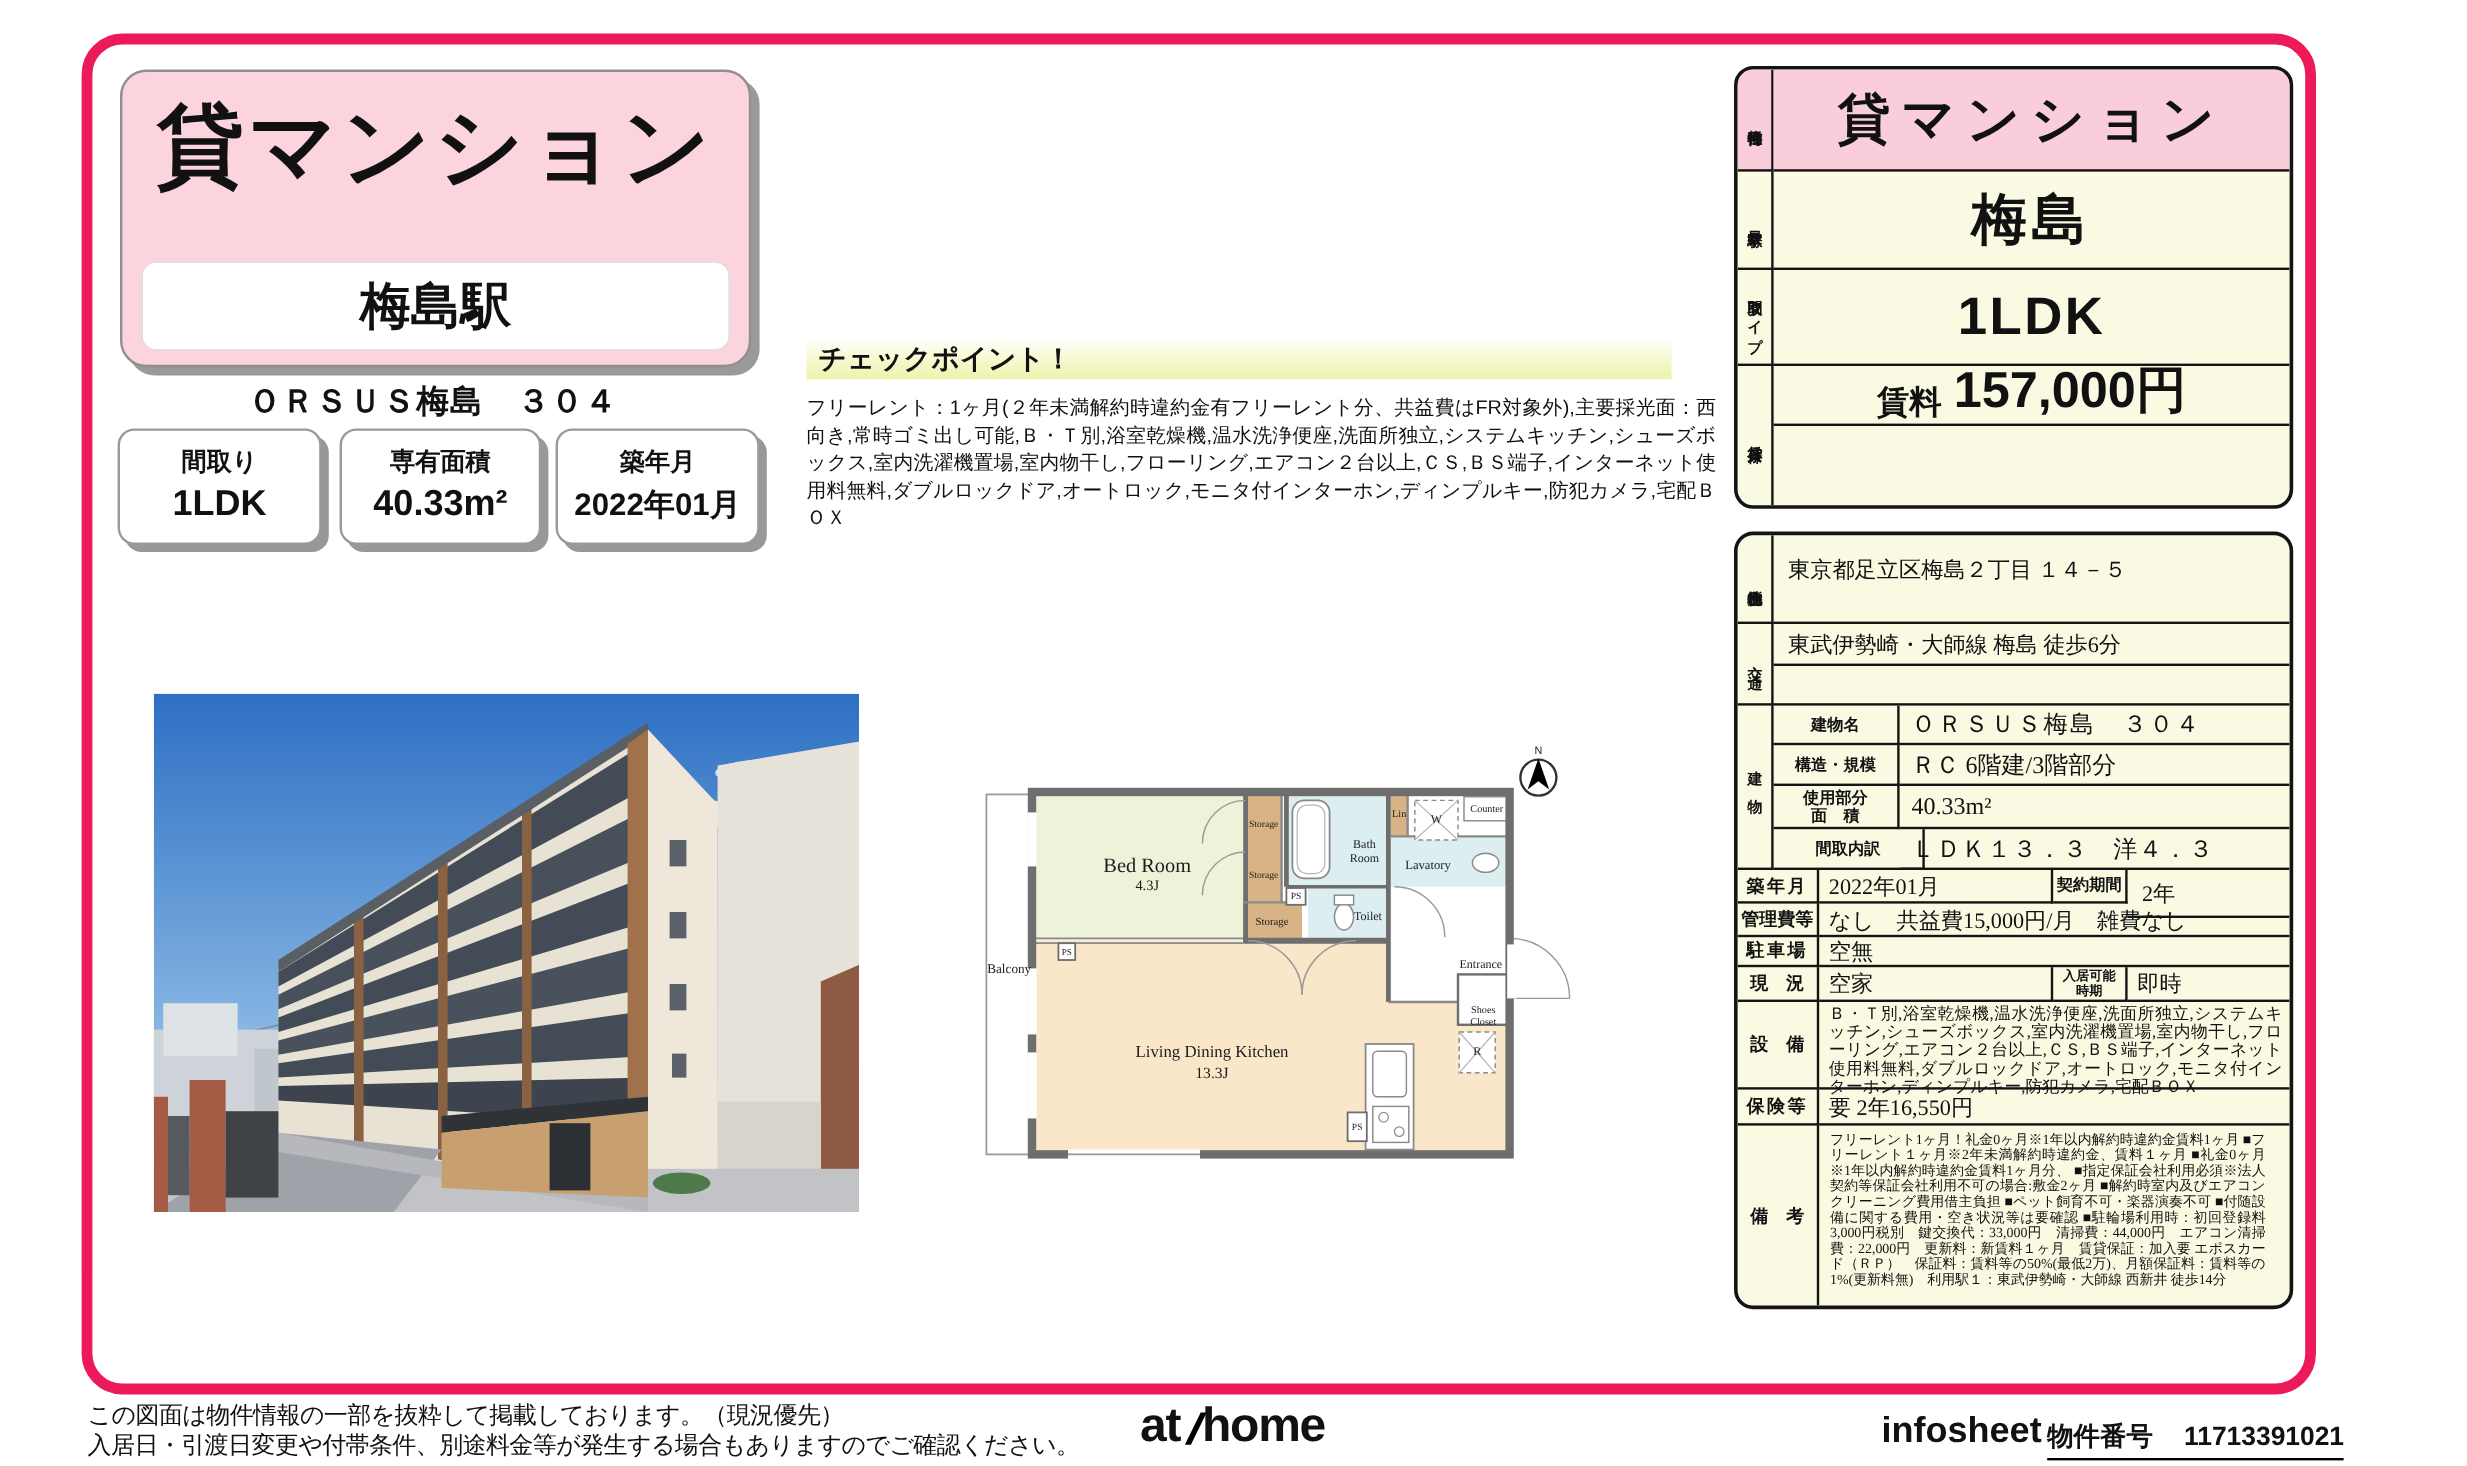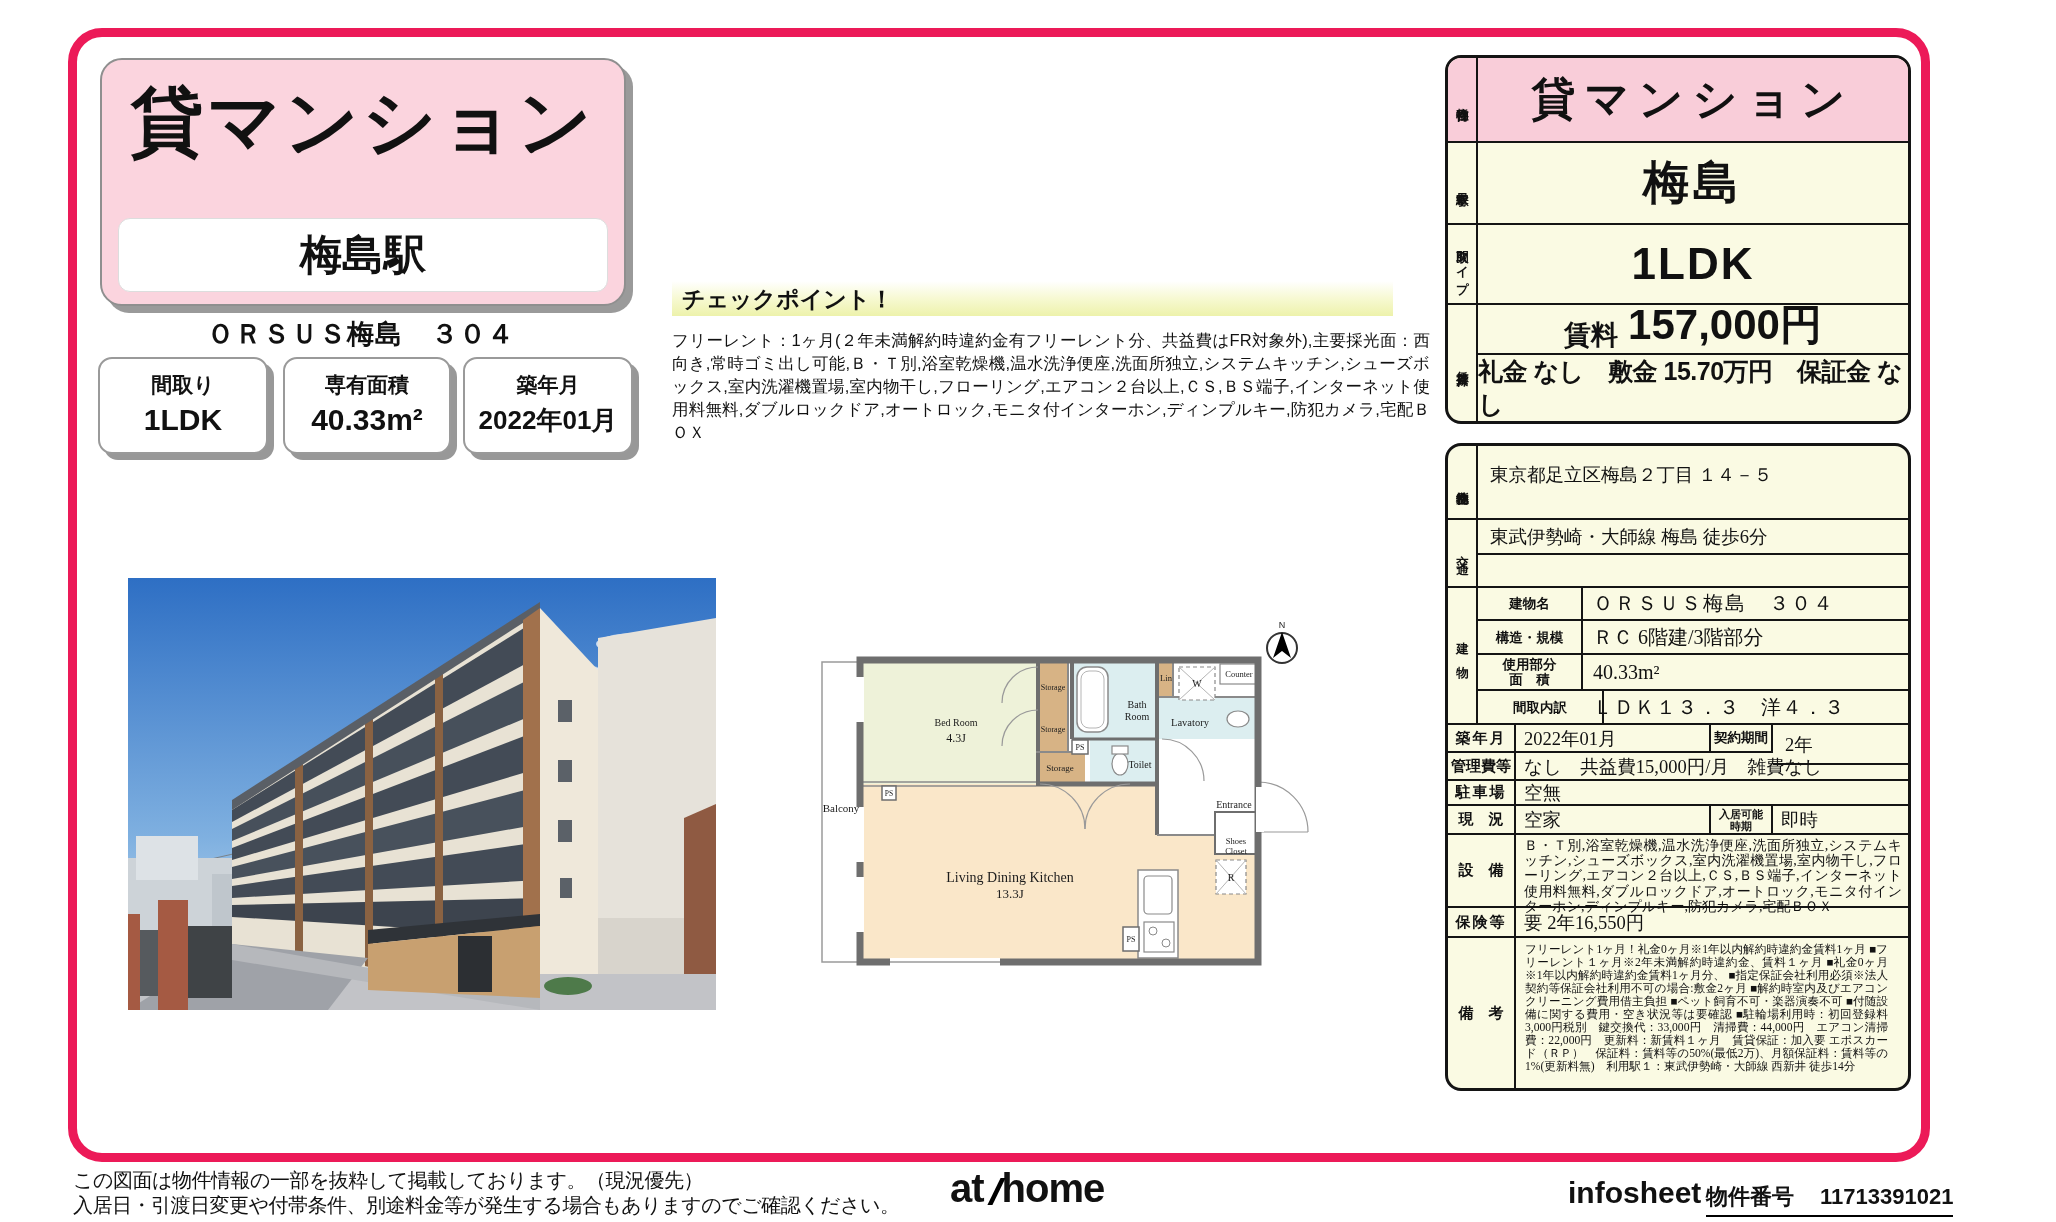--- a/index.html
+++ b/index.html
@@ -233,21 +233,21 @@
       <rect x="46" y="295" width="8" height="55" fill="#ffffff"></rect>
       <rect x="80" y="376" width="110" height="8" fill="#ffffff"></rect>
       <line x1="80" y1="380" x2="190" y2="380" stroke="#9a9a9a" stroke-width="1.5"></line>
 
       <circle cx="472" cy="66" r="15" fill="#ffffff" stroke="#333" stroke-width="2"></circle>
       <polygon points="472,50 463,76 472,69 481,76" fill="#000"></polygon>
     </svg>
     
     <div class="fp-label" style="left:472px;top:43px;font-size:9px;font-family:'Liberation Sans',sans-serif;">N</div>
     <div class="fp-label" style="left:31px;top:226px;font-size:11px;">Balcony</div>
-    <div class="fp-label" style="left:146px;top:140px;font-size:10px;">Bed Room</div>
+    <div class="fp-label" style="left:146px;top:140px;font-size:17px;">Bed Room</div>
     <div class="fp-label" style="left:146px;top:156px;font-size:12px;">4.3J</div>
     <div class="fp-label" style="left:243px;top:105px;font-size:8px;">Storage</div>
     <div class="fp-label" style="left:243px;top:147px;font-size:8px;">Storage</div>
     <div class="fp-label" style="left:250px;top:186px;font-size:9px;">Storage</div>
     <div class="fp-label" style="left:270px;top:165px;font-size:8px;">PS</div>
     <div class="fp-label" style="left:327px;top:122px;font-size:10px;">Bath</div>
     <div class="fp-label" style="left:327px;top:134px;font-size:10px;">Room</div>
     <div class="fp-label" style="left:356px;top:96px;font-size:8.5px;">Lin</div>
     <div class="fp-label" style="left:387px;top:101px;font-size:10px;">W</div>
     <div class="fp-label" style="left:429px;top:92px;font-size:8.5px;">Counter</div>
@@ -268,21 +268,20 @@
     <div class="cell center pink bb big1" style="left:30px;top:0;width:430px;height:85px;">貸マンション</div>
     <div class="cell vlabel br bb" style="left:0;top:85px;width:30px;height:82px;">最寄駅</div>
     <div class="cell center bb big2" style="left:30px;top:85px;width:430px;height:82px;">梅島</div>
     <div class="cell vlabel br bb" style="left:0;top:167px;width:30px;height:80px;">間取タイプ</div>
     <div class="cell center bb big3" style="left:30px;top:167px;width:430px;height:80px;">1LDK</div>
     <div class="cell vlabel br" style="left:0;top:247px;width:30px;height:116px;">賃貸条件</div>
     <div class="cell rent-line bb" style="left:30px;top:247px;width:430px;height:50px;">
       <span class="rent-label">賃料</span>
       <span class="rent-value">157,000円</span>
     </div>
-    <div class="cell center terms-line" style="left:30px;top:297px;width:430px;height:66px;">礼金 なし　敷金 15.70万円　保証金 なし</div>
   </div>
 
   <div class="tbl t2">
     <div class="cell vlabel br bb" style="left:0;top:0;width:30px;height:74px;letter-spacing:0;">物件所在地</div>
     <div class="cell serif val18 bb" style="left:30px;top:0;width:430px;height:74px;align-items:flex-start;padding-top:16px;">東京都足立区梅島２丁目 １４－５</div>
 
     <div class="cell vlabel br bb" style="left:0;top:74px;width:30px;height:68px;letter-spacing:8px;">交通</div>
     <div class="cell serif val18 bb" style="left:30px;top:74px;width:430px;height:35px;">東武伊勢崎・大師線 梅島 徒歩6分</div>
     <div class="cell serif val18 bb" style="left:30px;top:109px;width:430px;height:33px;"></div>
 

